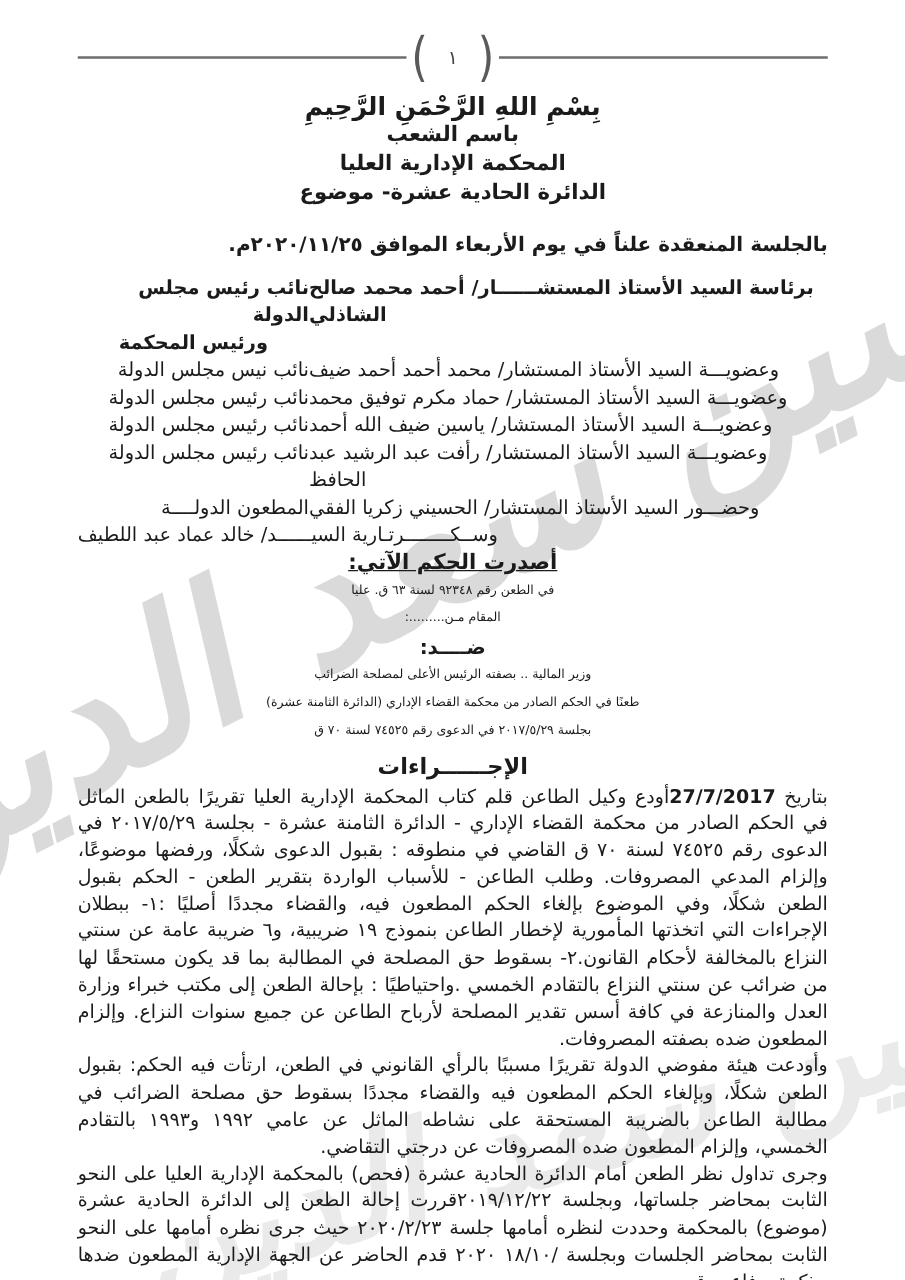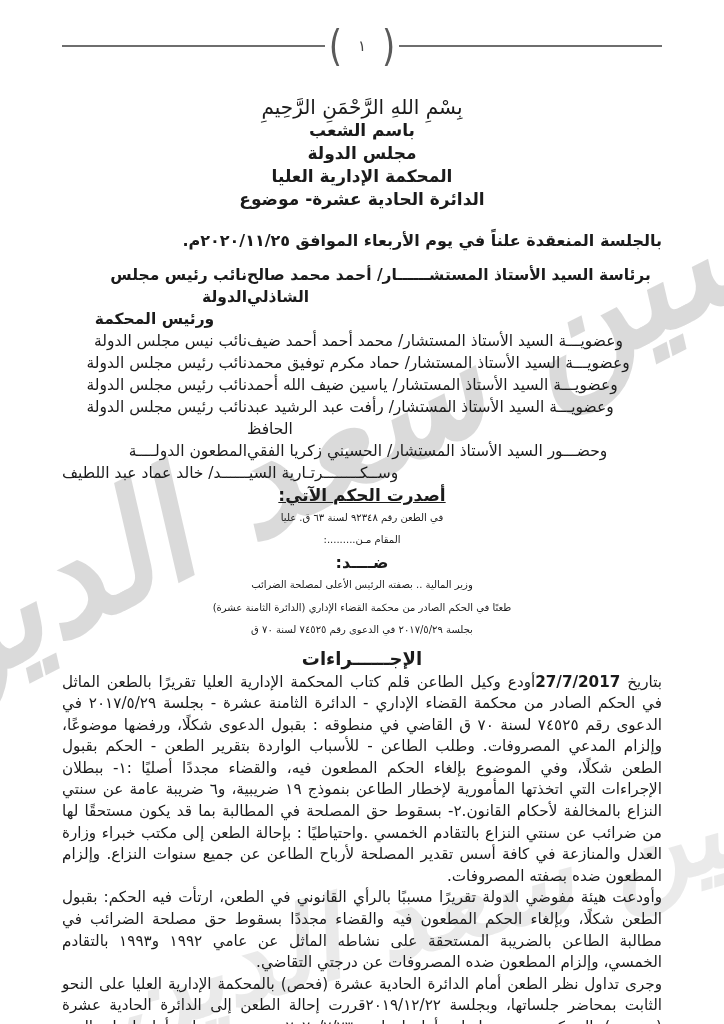--- a/index.html
+++ b/index.html
@@ -27,21 +27,21 @@
   
   .watermark{
     position:absolute;z-index:0;pointer-events:none;
     font-weight:bold;font-style:italic;color:#000;
     white-space:nowrap;
   }
   .wm1{top:330px;left:-140px;width:1050px;font-size:150px;opacity:0.14;transform:rotate(-27deg);text-align:center;}
   .wm2{top:830px;left:40px;width:900px;font-size:110px;opacity:0.08;transform:rotate(-16deg);text-align:center;}
   .content{position:relative;z-index:1;}
   
-  .basmala{text-align:center;font-size:20px;font-weight:normal;margin-top:27px;}
+  .basmala{text-align:center;font-size:20px;font-weight:bold;margin-top:5px;}
   .hline{text-align:center;font-size:17px;font-weight:bold;line-height:23px;}
   .session-line{margin-top:20px;font-size:16px;font-weight:bold;text-align:right;}
   
   .panel{margin-top:14px;font-size:15.5px;}
   .prow{display:flex;justify-content:space-between;align-items:flex-start;line-height:22px;}
   .prow .name{flex:1;text-align:left;}
   .prow .title{width:185px;text-align:right;}
   .president{font-weight:bold;}
   .president .title div.l2{text-align:center;}
   
@@ -71,21 +71,20 @@
       <span class="pagenum-wrap">
         <span class="bracket">(</span>
         <span class="pagenum">١</span>
         <span class="bracket">)</span>
       </span>
       <span class="rule"></span>
     </div>
 
     <div class="basmala">بِسْمِ اللهِ الرَّحْمَنِ الرَّحِيمِ</div>
     <div class="hline">باسم الشعب</div>
-    <div class="hline">مجلس الدولة</div>
     <div class="hline">المحكمة الإدارية العليا</div>
     <div class="hline">الدائرة الحادية عشرة- موضوع</div>
 
     <div class="session-line">بالجلسة المنعقدة علناً في يوم الأربعاء الموافق ⁦٢٠٢٠/١١/٢٥⁩م.</div>
 
     <div class="panel">
       <div class="prow president">
         <span class="name">برئاسة السيد الأستاذ المستشــــــار/ أحمد محمد صالح الشاذلي</span>
         <span class="title">
           <div class="l1">نائب رئيس مجلس الدولة</div>

